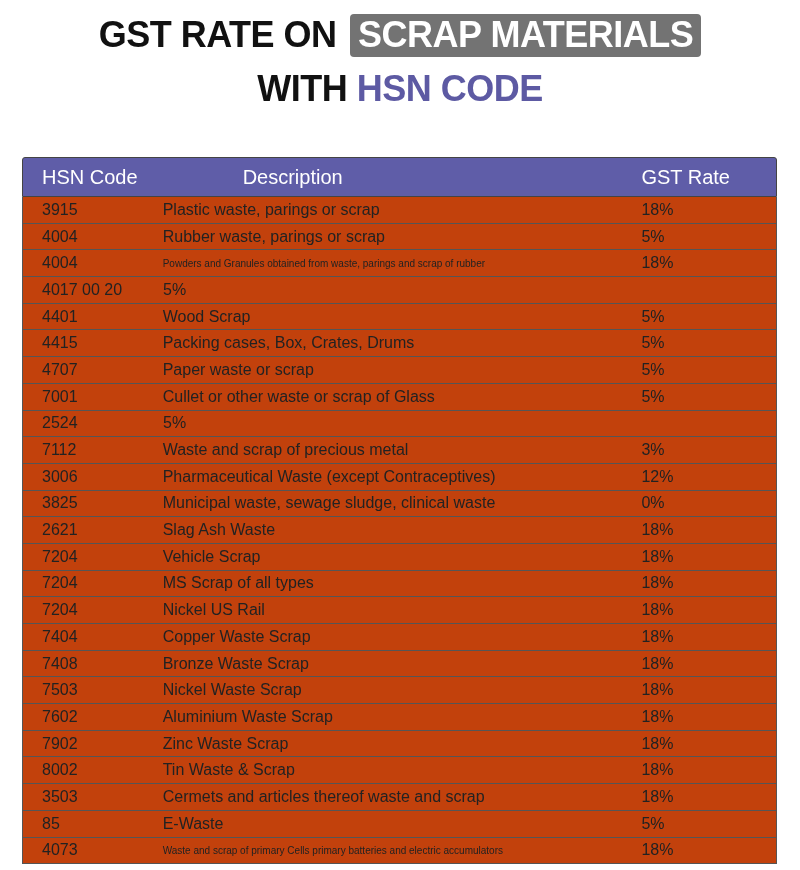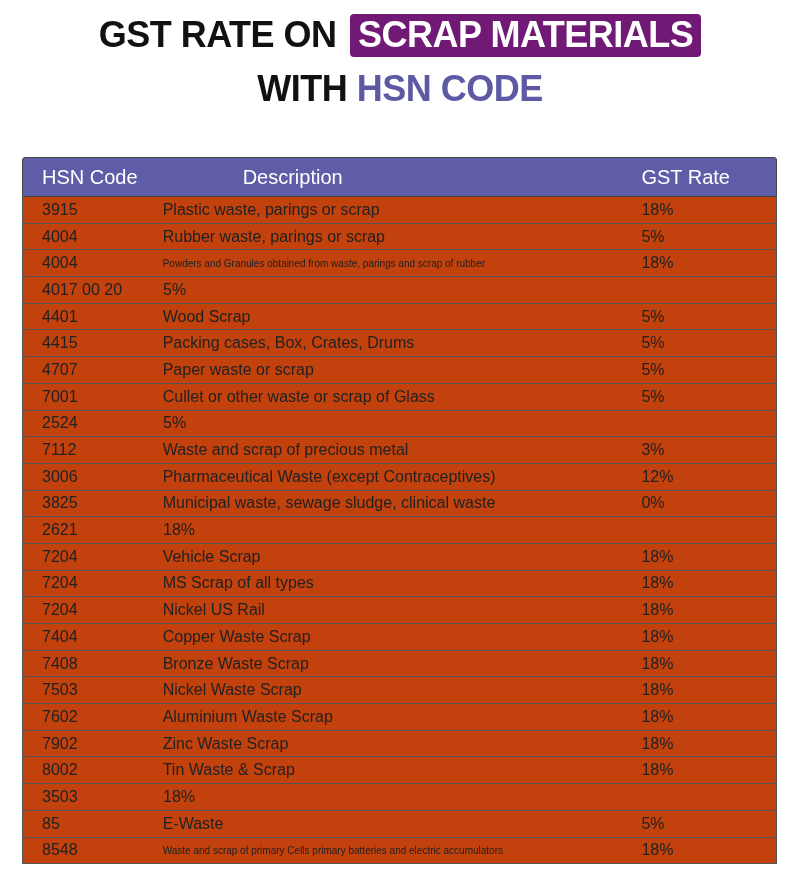--- a/index.html
+++ b/index.html
@@ -1,20 +1,20 @@
 <!DOCTYPE html>
 <html><head>
 <meta charset="utf-8">
 <style>
   html, body { margin: 0; padding: 0; background: #ffffff; }
   body { width: 800px; height: 870px; position: relative; overflow: hidden;
          font-family: "Liberation Sans", "DejaVu Sans", sans-serif; color: #222; }
   .title { position: absolute; left: 0; width: 800px; text-align: center; font-weight: bold; }
   .title-line1 { top: 14px; font-size: 36px; letter-spacing: -0.5px; color: #111; }
-  .title-line1 .hl { background: #701a75; color: #fff; padding: 0 8px 2px; border-radius: 4px; margin-left: 4px; }
+  .title-line1 .hl { background: #737373; color: #fff; padding: 0 8px 2px; border-radius: 4px; margin-left: 4px; }
   .title-line2 { top: 68px; font-size: 36px; letter-spacing: -0.5px; color: #111; }
   .title-line2 .blue { color: #5d5aa3; }
   .table { position: absolute; left: 22px; top: 157px; width: 755px; }
   .thead { background: #5f5da8; color: #fff; height: 40px; border: 1px solid #444; border-radius: 3px 3px 0 0;
            display: flex; align-items: center; font-size: 20px; box-sizing: border-box; }
   .row { height: 26.7px; border: 1px solid #555; border-top: none; display: flex; align-items: center;
          font-size: 16px; box-sizing: border-box; background: #c2410c; }
   .c1 { width: 140px; padding-left: 19px; box-sizing: border-box; }
   .c2 { width: 480px; padding-left: 0; box-sizing: border-box; }
   .c3 { width: 135px; padding-left: 0; box-sizing: border-box; }
@@ -93,20 +93,21 @@
         <div class="c2">Pharmaceutical Waste (except Contraceptives)</div>
         <div class="c3">12%</div>
       </div>
       <div class="row">
         <div class="c1">3825</div>
         <div class="c2">Municipal waste, sewage sludge, clinical waste</div>
         <div class="c3">0%</div>
       </div>
       <div class="row">
         <div class="c1">2621</div>
+        <div class="c2">Slag Ash Waste</div>
         <div class="c3">18%</div>
       </div>
       <div class="row">
         <div class="c1">7204</div>
         <div class="c2">Vehicle Scrap</div>
         <div class="c3">18%</div>
       </div>
       <div class="row">
         <div class="c1">7204</div>
         <div class="c2">MS Scrap of all types</div>
@@ -142,26 +143,27 @@
         <div class="c2">Zinc Waste Scrap</div>
         <div class="c3">18%</div>
       </div>
       <div class="row">
         <div class="c1">8002</div>
         <div class="c2">Tin Waste &amp; Scrap</div>
         <div class="c3">18%</div>
       </div>
       <div class="row">
         <div class="c1">3503</div>
+        <div class="c2">Cermets and articles thereof waste and scrap</div>
         <div class="c3">18%</div>
       </div>
       <div class="row">
         <div class="c1">85</div>
         <div class="c2">E-Waste</div>
         <div class="c3">5%</div>
       </div>
       <div class="row">
-        <div class="c1">8548</div>
+        <div class="c1">4073</div>
         <div class="c2 small">Waste and scrap of primary Cells primary batteries and electric accumulators</div>
         <div class="c3">18%</div>
       </div>
     </div>
 </div>
 
 </body></html>

